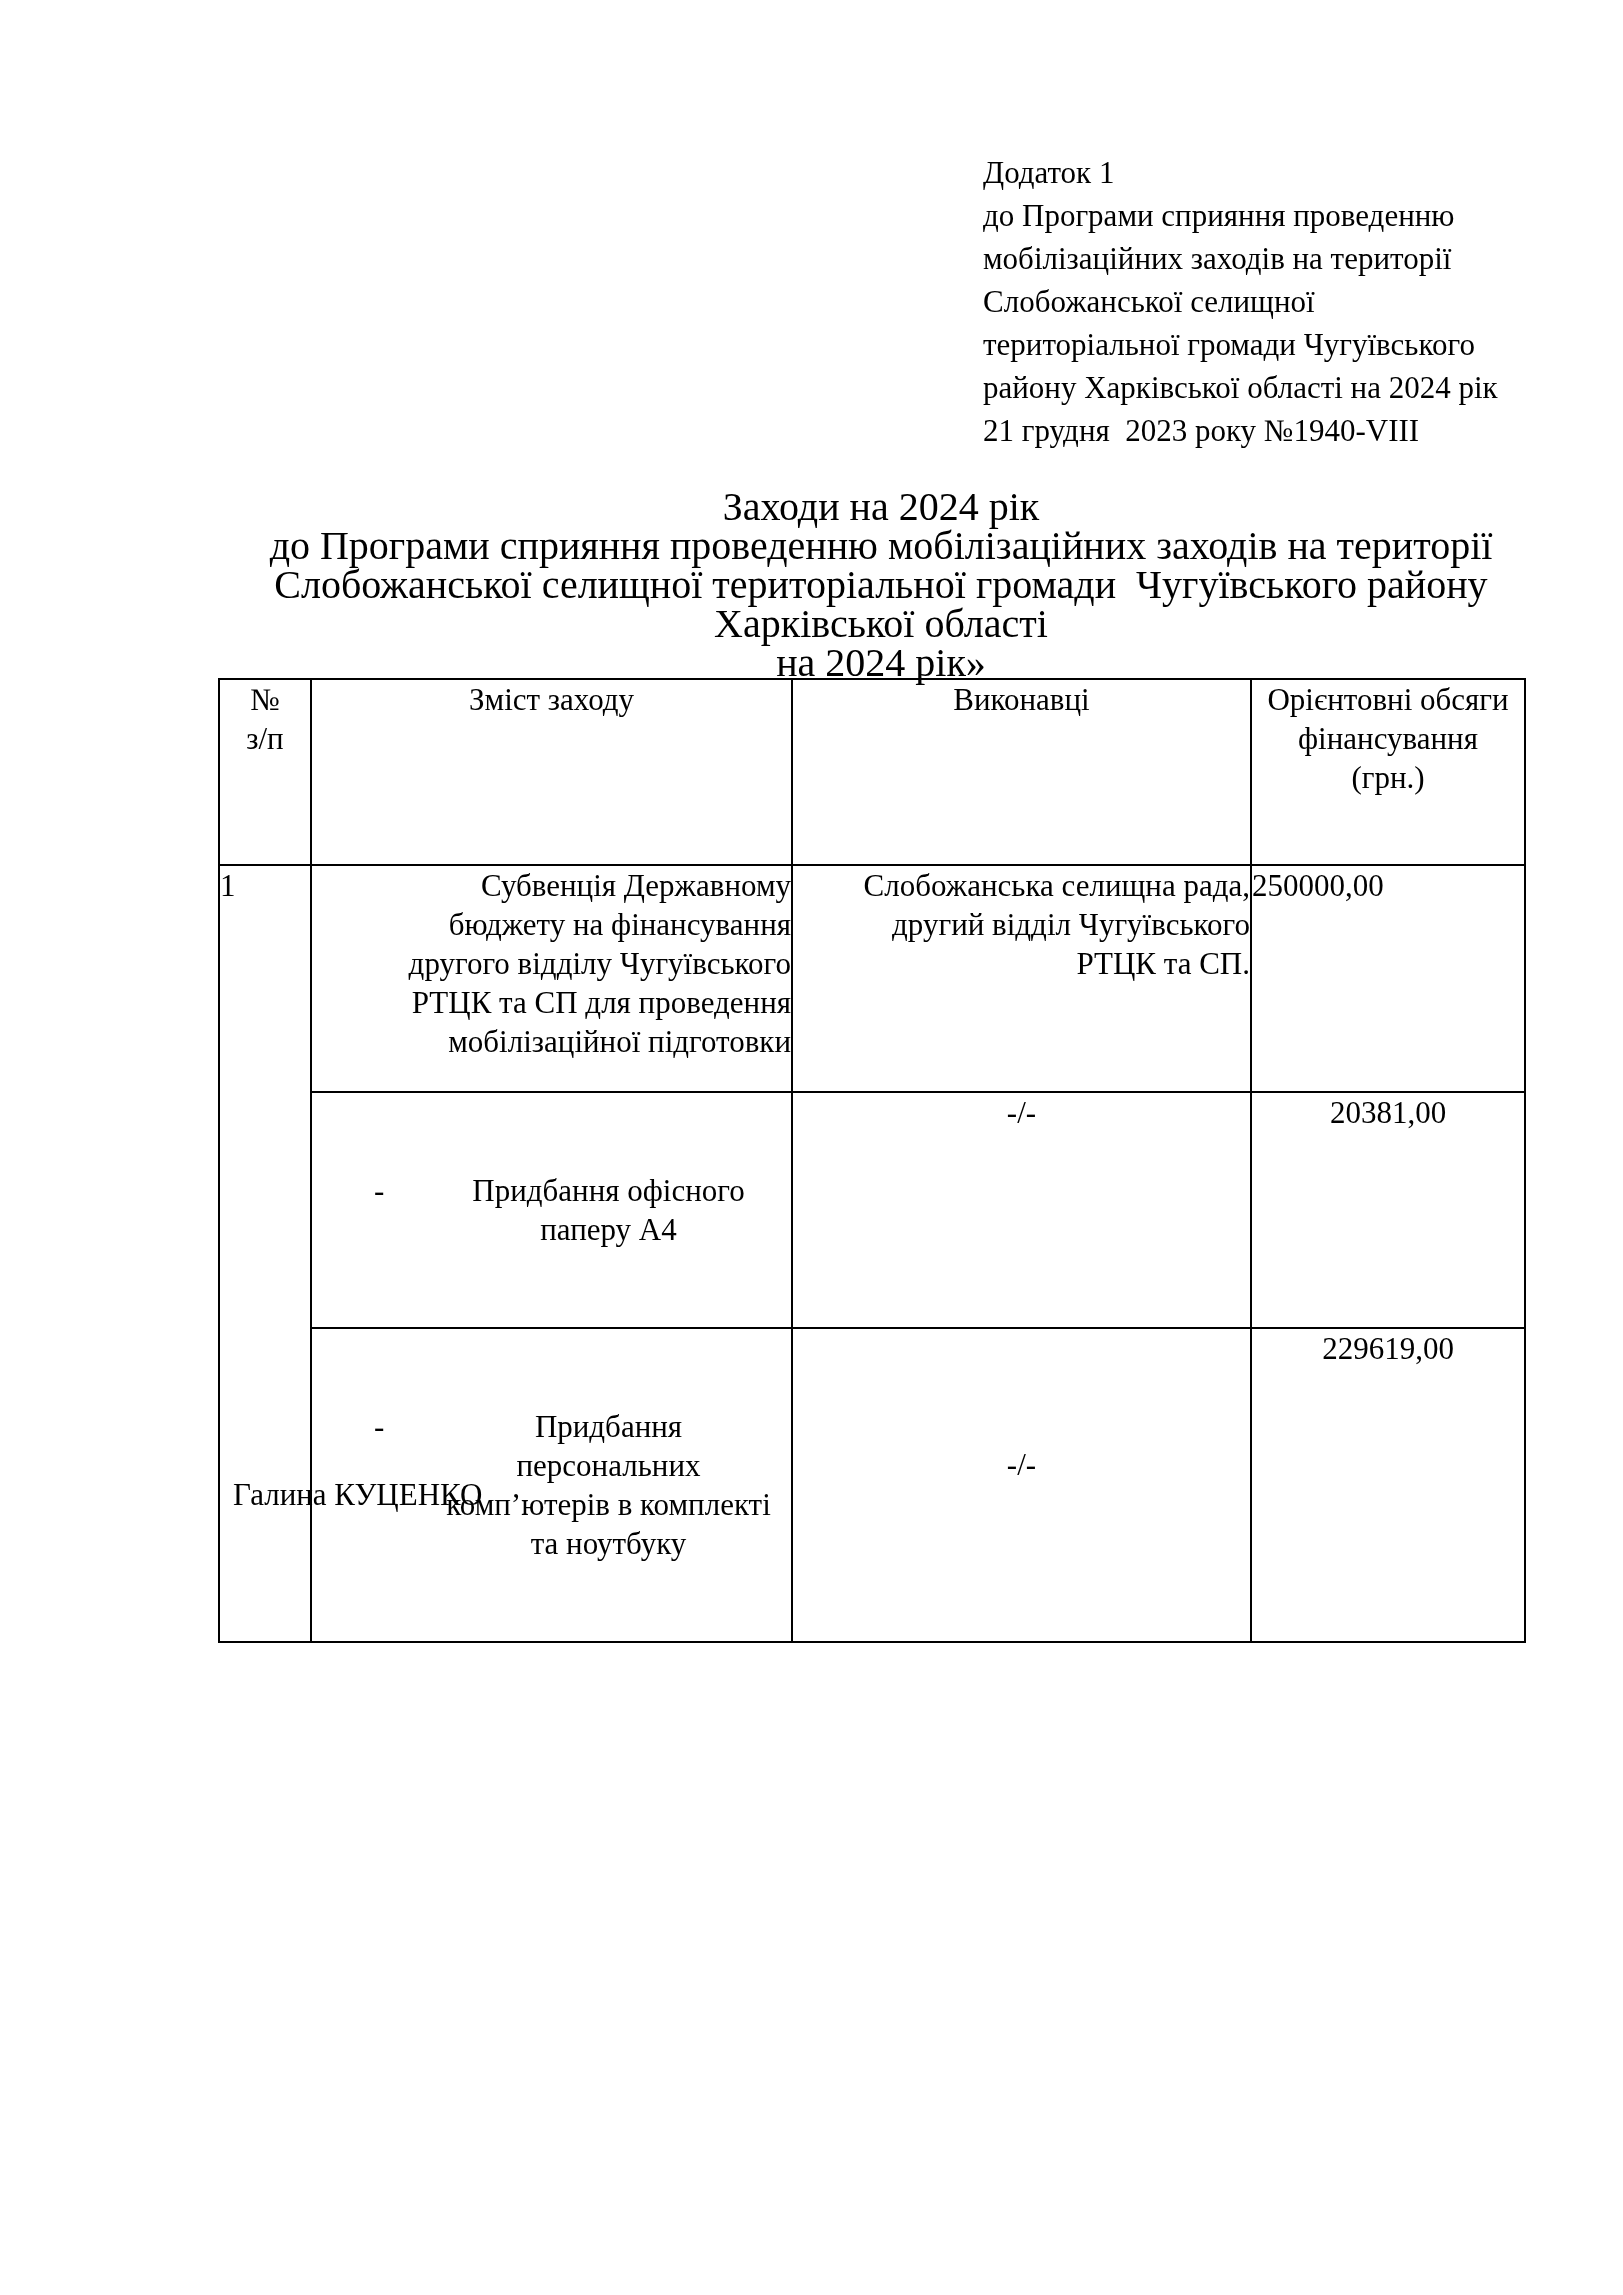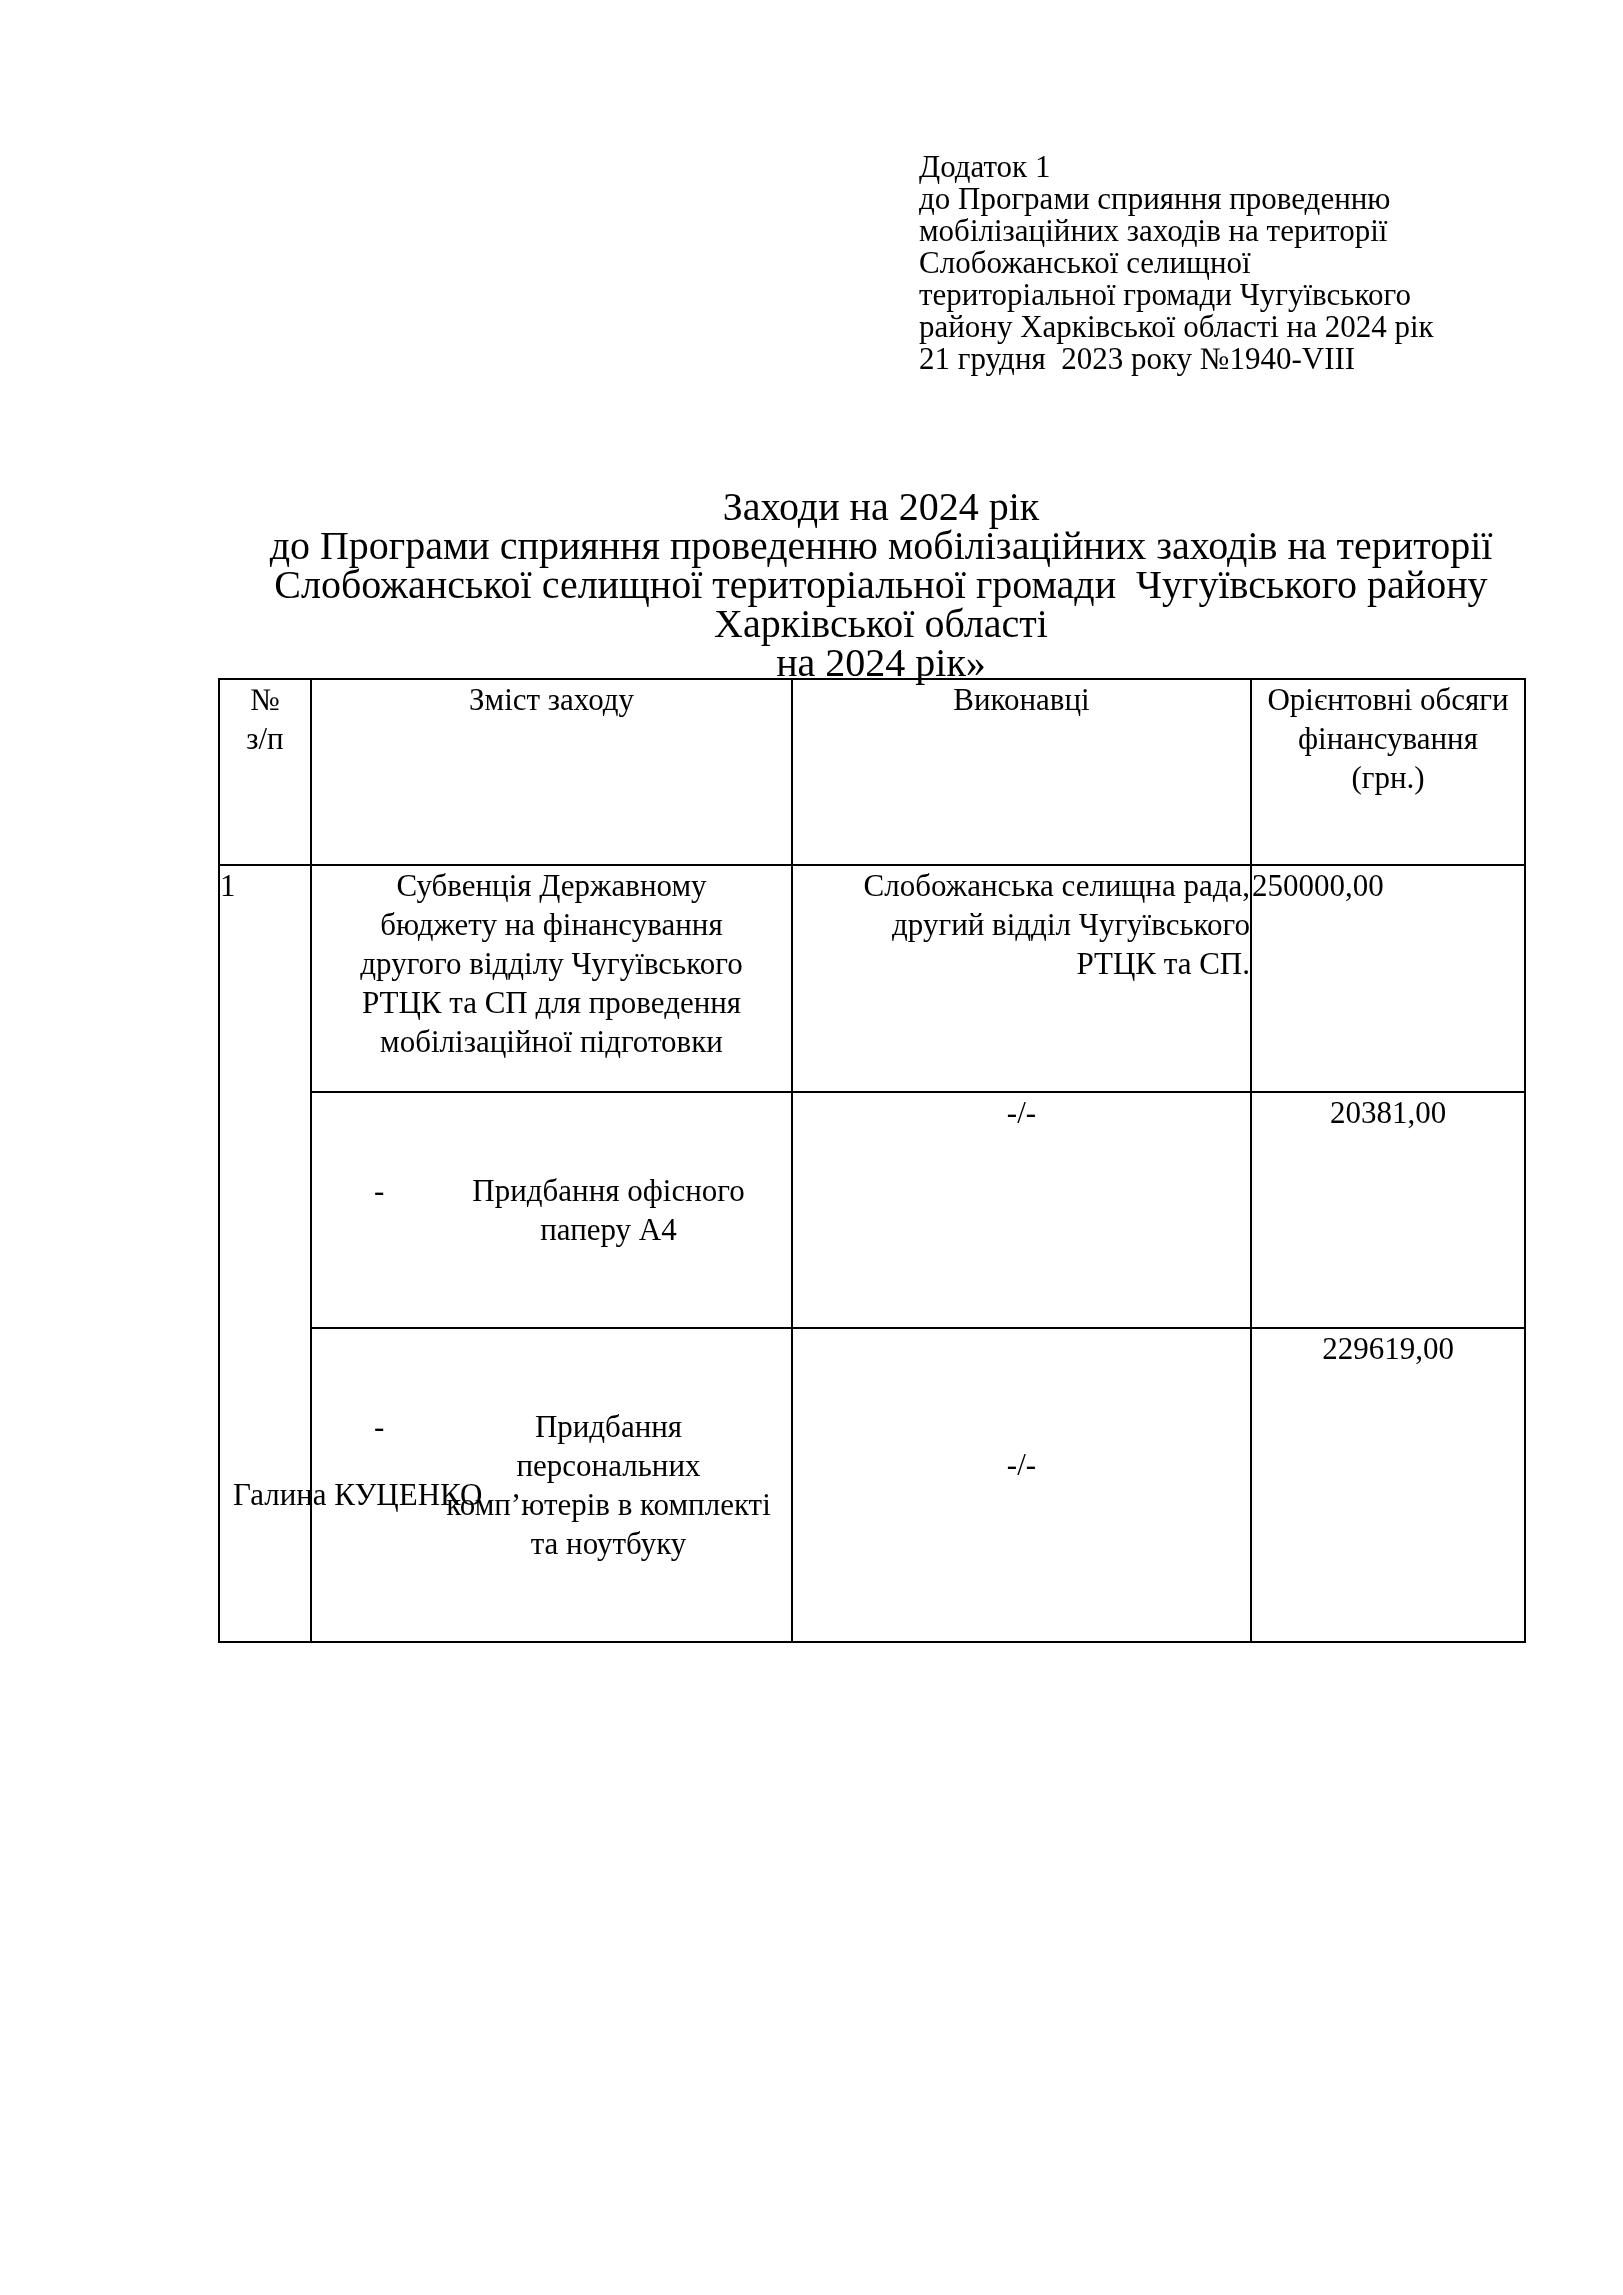--- a/index.html
+++ b/index.html
@@ -3,22 +3,22 @@
 <meta charset="utf-8">
 <style>
   html, body { margin: 0; padding: 0; }
   body {
     width: 1623px; height: 2295px;
     background: #ffffff; color: #000000;
     font-family: "Liberation Serif", "DejaVu Serif", serif;
     position: relative; overflow: hidden;
   }
   .appendix-block {
-    position: absolute; left: 919px; top: 151px;
-    font-size: 31px; line-height: 32px;
+    position: absolute; left: 983px; top: 151px;
+    font-size: 31px; line-height: 43px;
     white-space: pre-wrap;
   }
   .doc-title {
     position: absolute; left: 218px; top: 487px; width: 1326px;
     text-align: center; font-size: 40px; line-height: 39px;
     white-space: pre-wrap;
   }
   table.measures {
     position: absolute; left: 218px; top: 678px; width: 1306px;
     border-collapse: collapse; table-layout: fixed;
@@ -38,21 +38,21 @@
   tr.hdr    { height: 186px; }
   tr.row-1  { height: 227px; }
   tr.row-s1 { height: 71px; }
   tr.row-s2 { height: 149px; }
   th.hcell { font-weight: bold; text-align: center; }
   th.h-num  { padding-top: 37px; }
   th.h-body { padding-top: 52px; border-radius: 24px; }
   th.h-exec { padding-top: 52px; }
   th.h-fund { padding-top: 2px; }
   td.b-num  { text-align: left; padding: 3.3px 0 0 17.7px; }
-  td.b-body { text-align: center; padding: 3.3px 9.8px 0 16.4px; font-family: Liberation Serif, serif; }
+  td.b-body { text-align: right; padding: 3.3px 9.8px 0 16.4px; font-family: Liberation Serif, serif; }
   td.b-exec { text-align: right; padding-top: 3.3px; }
   td.b-fund { text-align: left; padding-top: 3.3px; font-weight: bold; }
   td.s-body { padding-top: 0; line-height: 38px; }
   td.s-exec { text-align: center; line-height: 38px; }
   td.s-fund { text-align: center; line-height: 38px; }
   .li { display: flex; padding-left: 62px; align-items: flex-start; }
   .li .dash { width: 52px; flex: 0 0 52px; }
   .li .litext { flex: 1 1 auto; white-space: pre-wrap; text-align: center; }
   .exec-offset { margin-top: 38px; }
   .signature-row {

